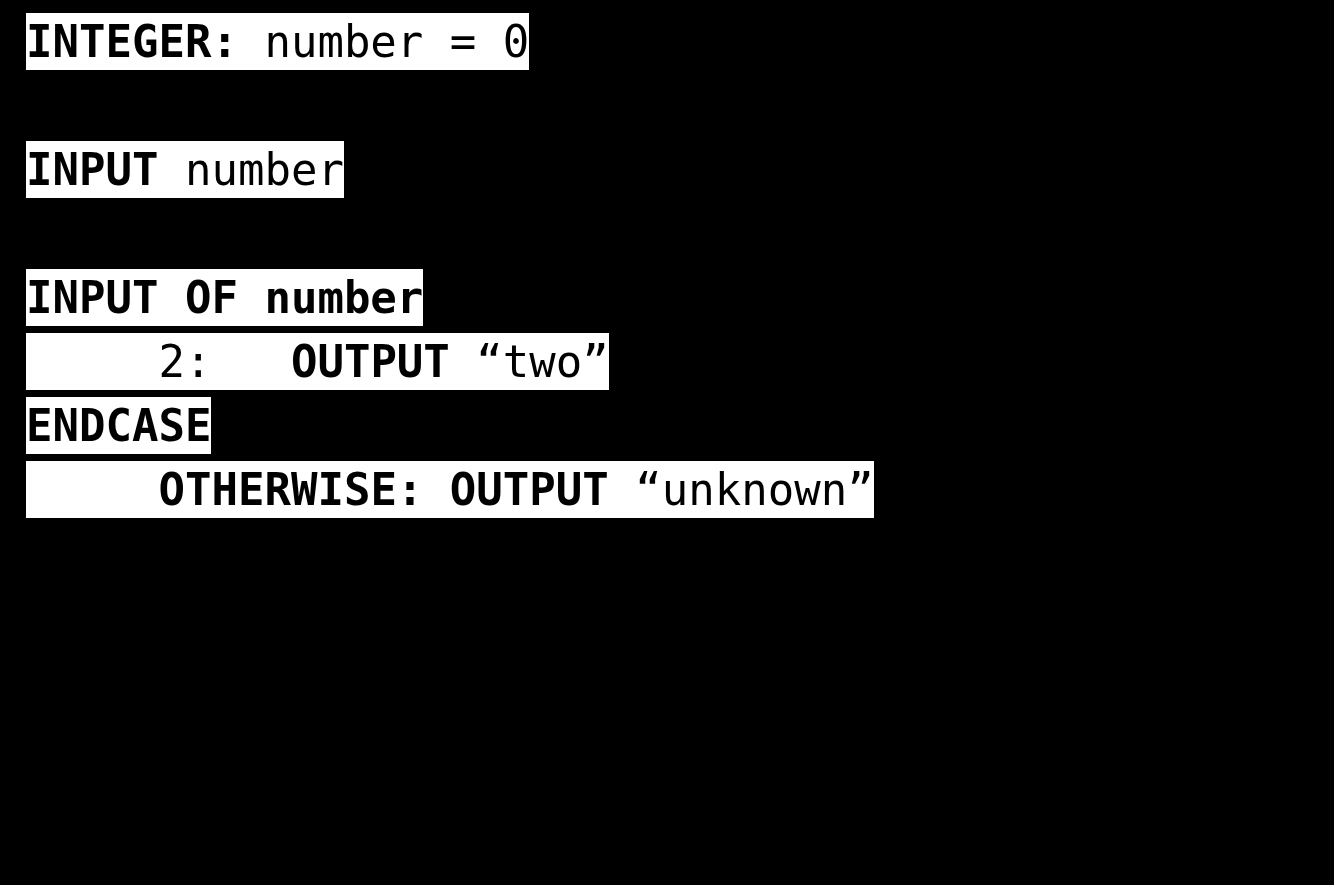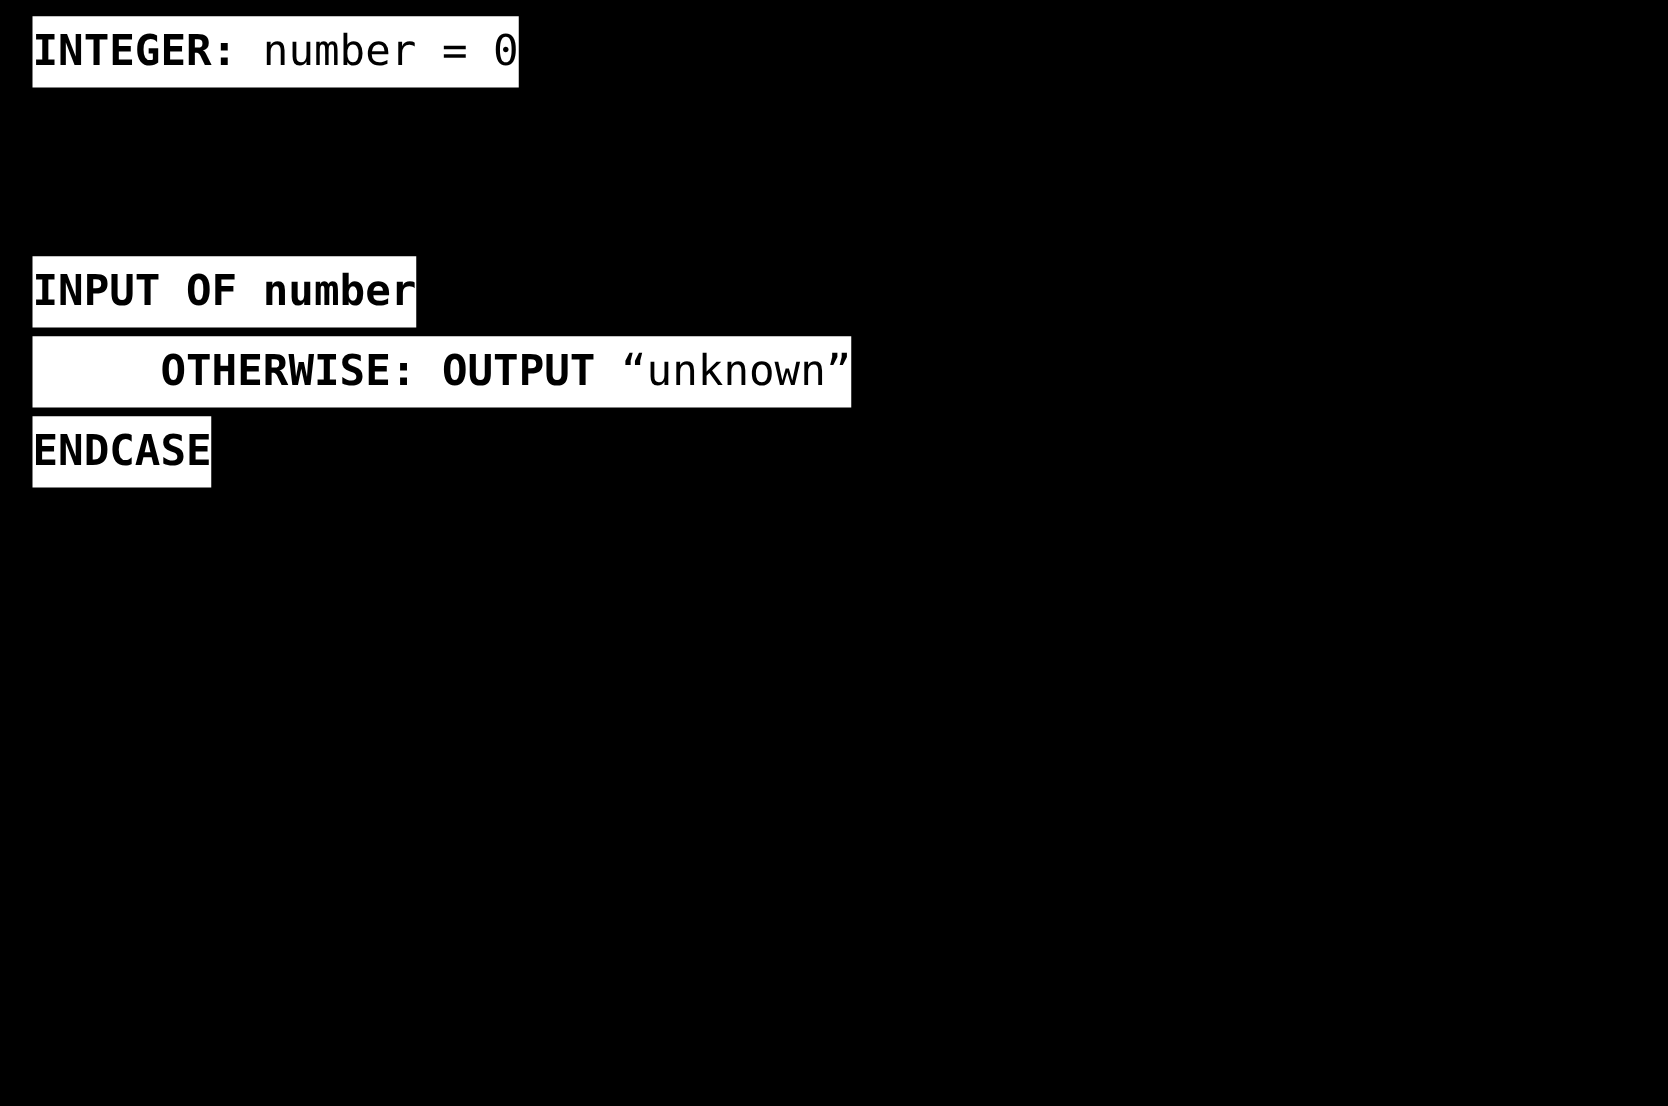--- a/index.html
+++ b/index.html
@@ -19,21 +19,21 @@
     position: absolute;
     left: 26px;
     top: 13px;
     display: flex;
     flex-direction: column;
   }
   .code-line {
     height: 64px;
     line-height: 57px;
     font-family: "DejaVu Sans Mono", "Liberation Mono", monospace;
-    font-size: 34px;
+    font-size: 44px;
     letter-spacing: 0px;
     white-space: pre;
     color: #000000;
   }
   
   .code-line > .run {
     background: #ffffff;
     display: inline-block;
     height: 57px;
     vertical-align: top;
@@ -49,18 +49,20 @@
     font-weight: normal;
   }
 </style>
 </head>
 <body>
 
 <div id="canvas">
   <div class="code-block">
       <div class="code-line"><span class="run"><span class="kw">INTEGER:</span><span class="plain"> number = 0</span></span></div>
       <div class="code-line blank"><span class="run"><span class="plain"> </span></span></div>
+      <div class="code-line"><span class="run"><span class="kw">INPUT</span><span class="plain"> number</span></span></div>
       <div class="code-line blank"><span class="run"><span class="plain"> </span></span></div>
       <div class="code-line"><span class="run"><span class="kw">INPUT OF number</span></span></div>
+      <div class="code-line"><span class="run"><span class="plain">     2:   </span><span class="kw">OUTPUT</span><span class="plain"> “two”</span></span></div>
+      <div class="code-line"><span class="run"><span class="kw">ENDCASE</span></span></div>
       <div class="code-line"><span class="run"><span class="plain">     </span><span class="kw">OTHERWISE: OUTPUT</span><span class="plain"> “unknown”</span></span></div>
-      <div class="code-line"><span class="run"><span class="kw">ENDCASE</span></span></div>
     </div>
 </div>
 
 </body></html>

